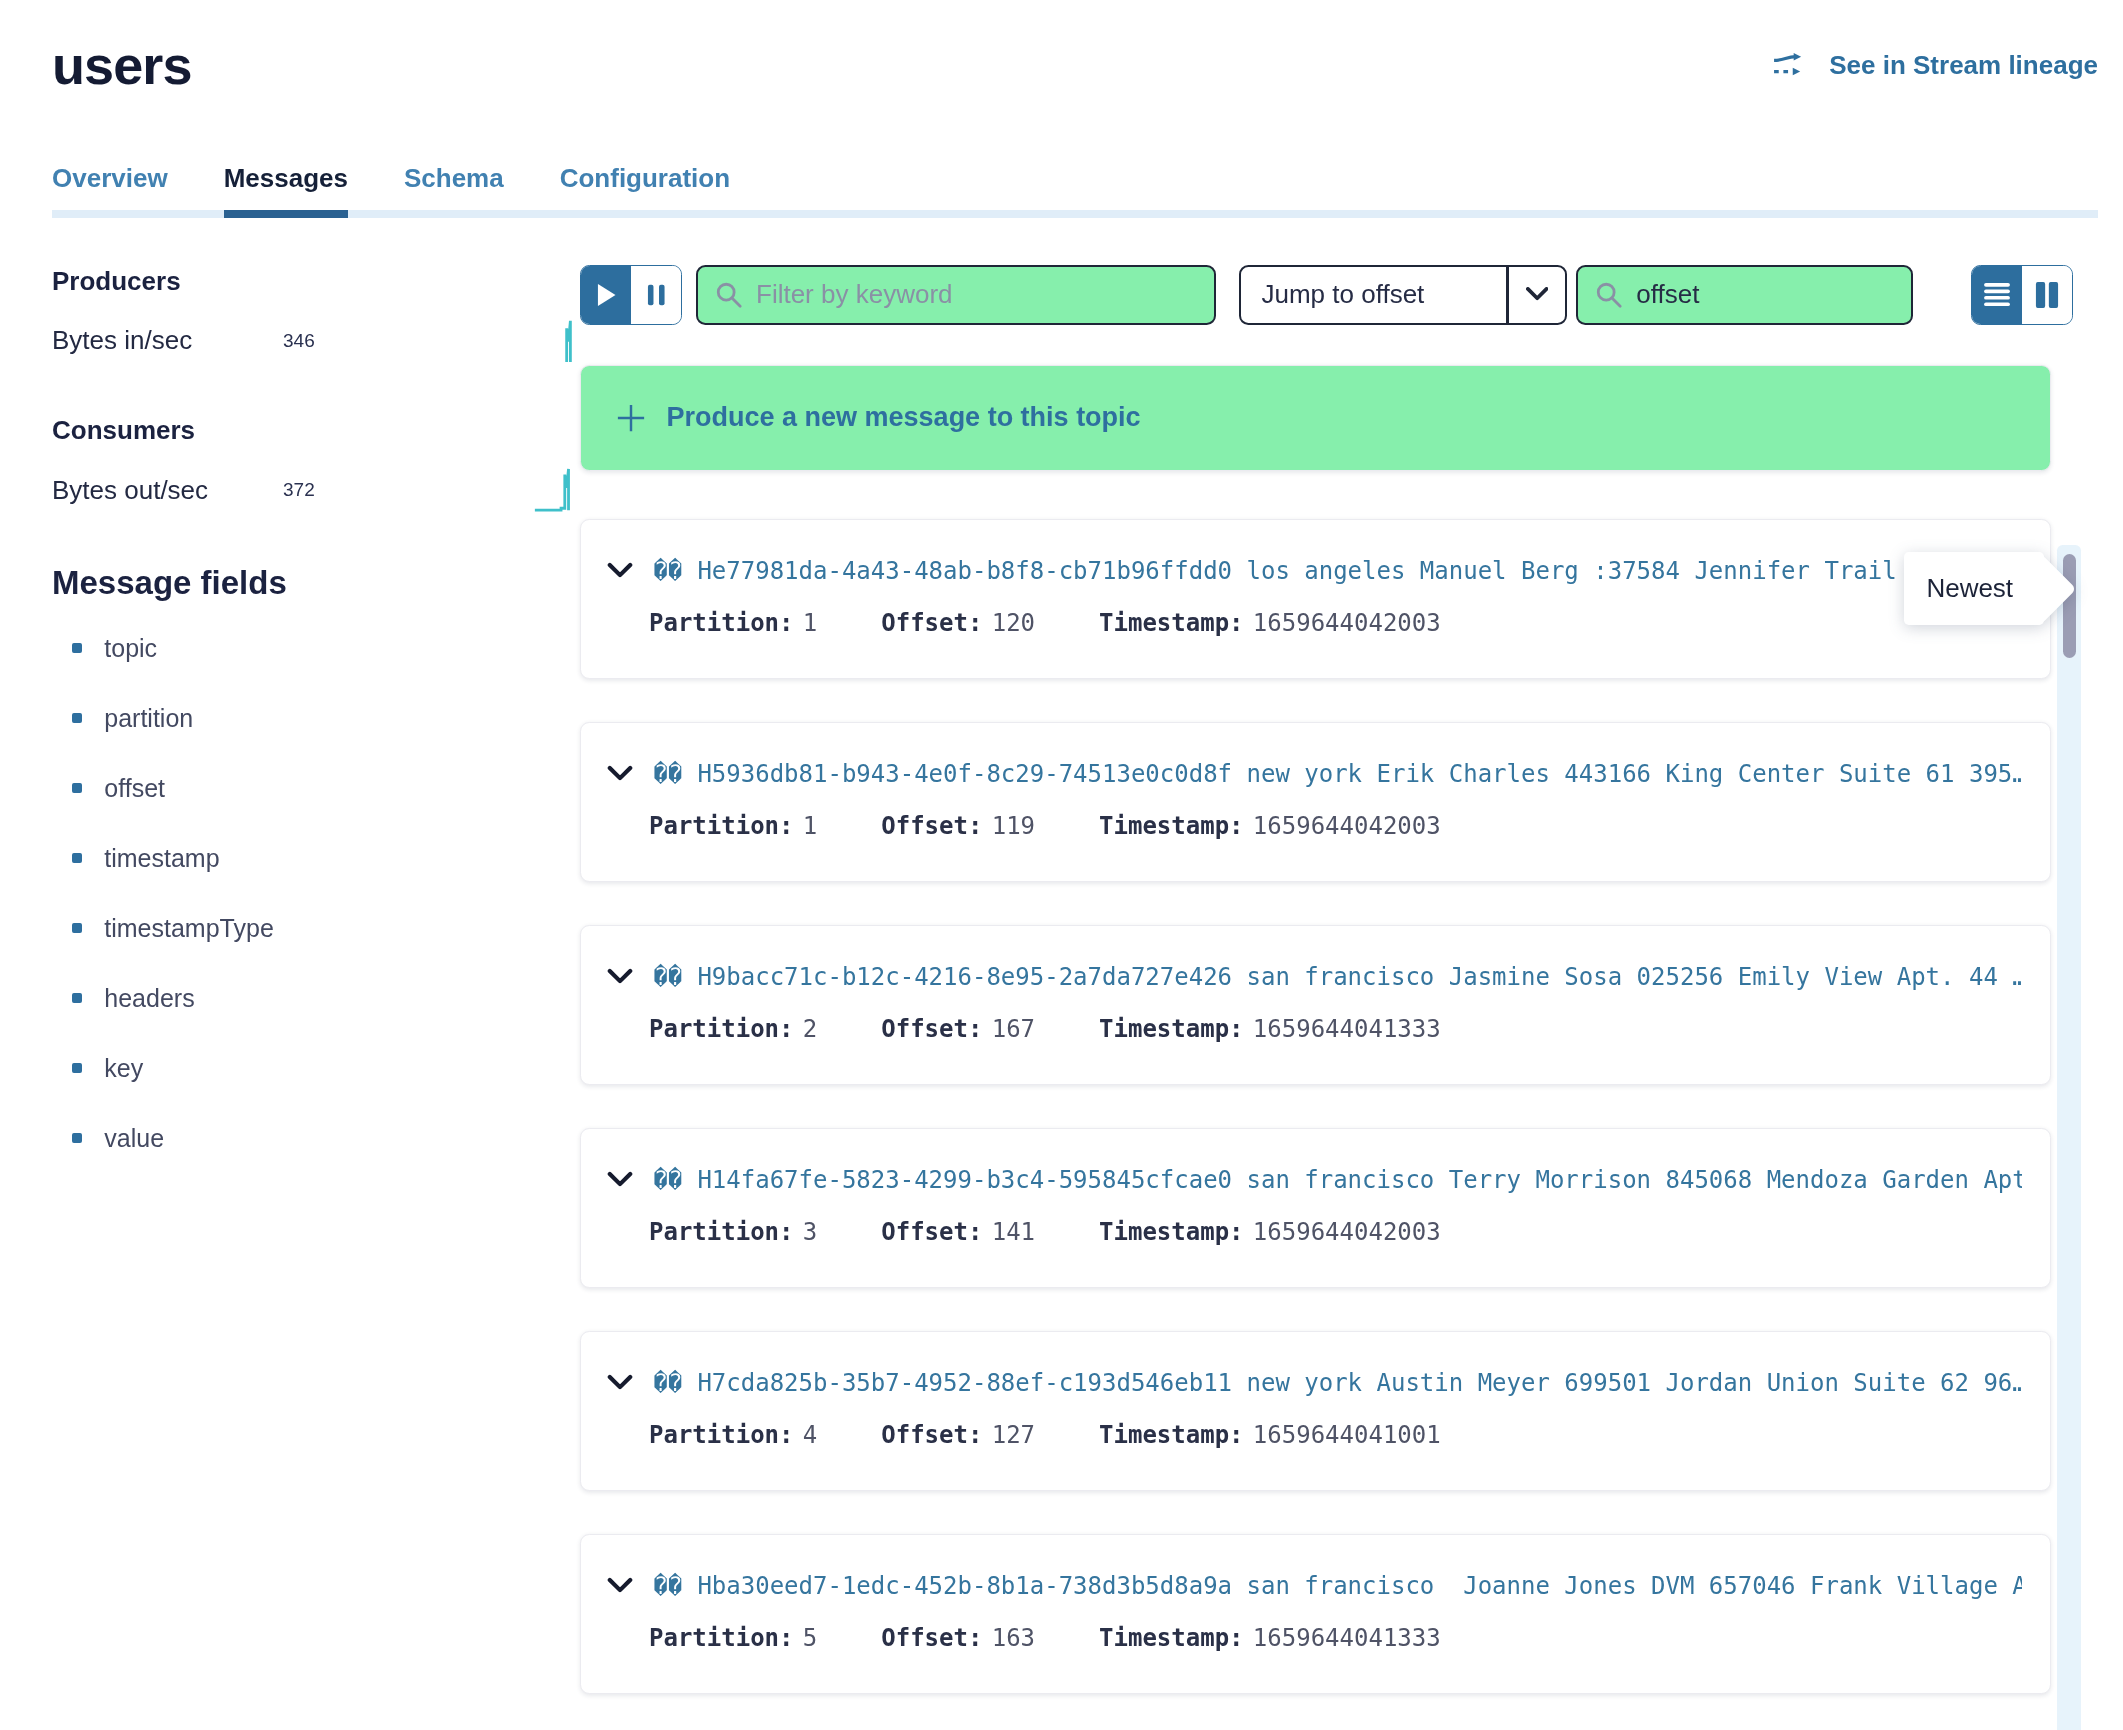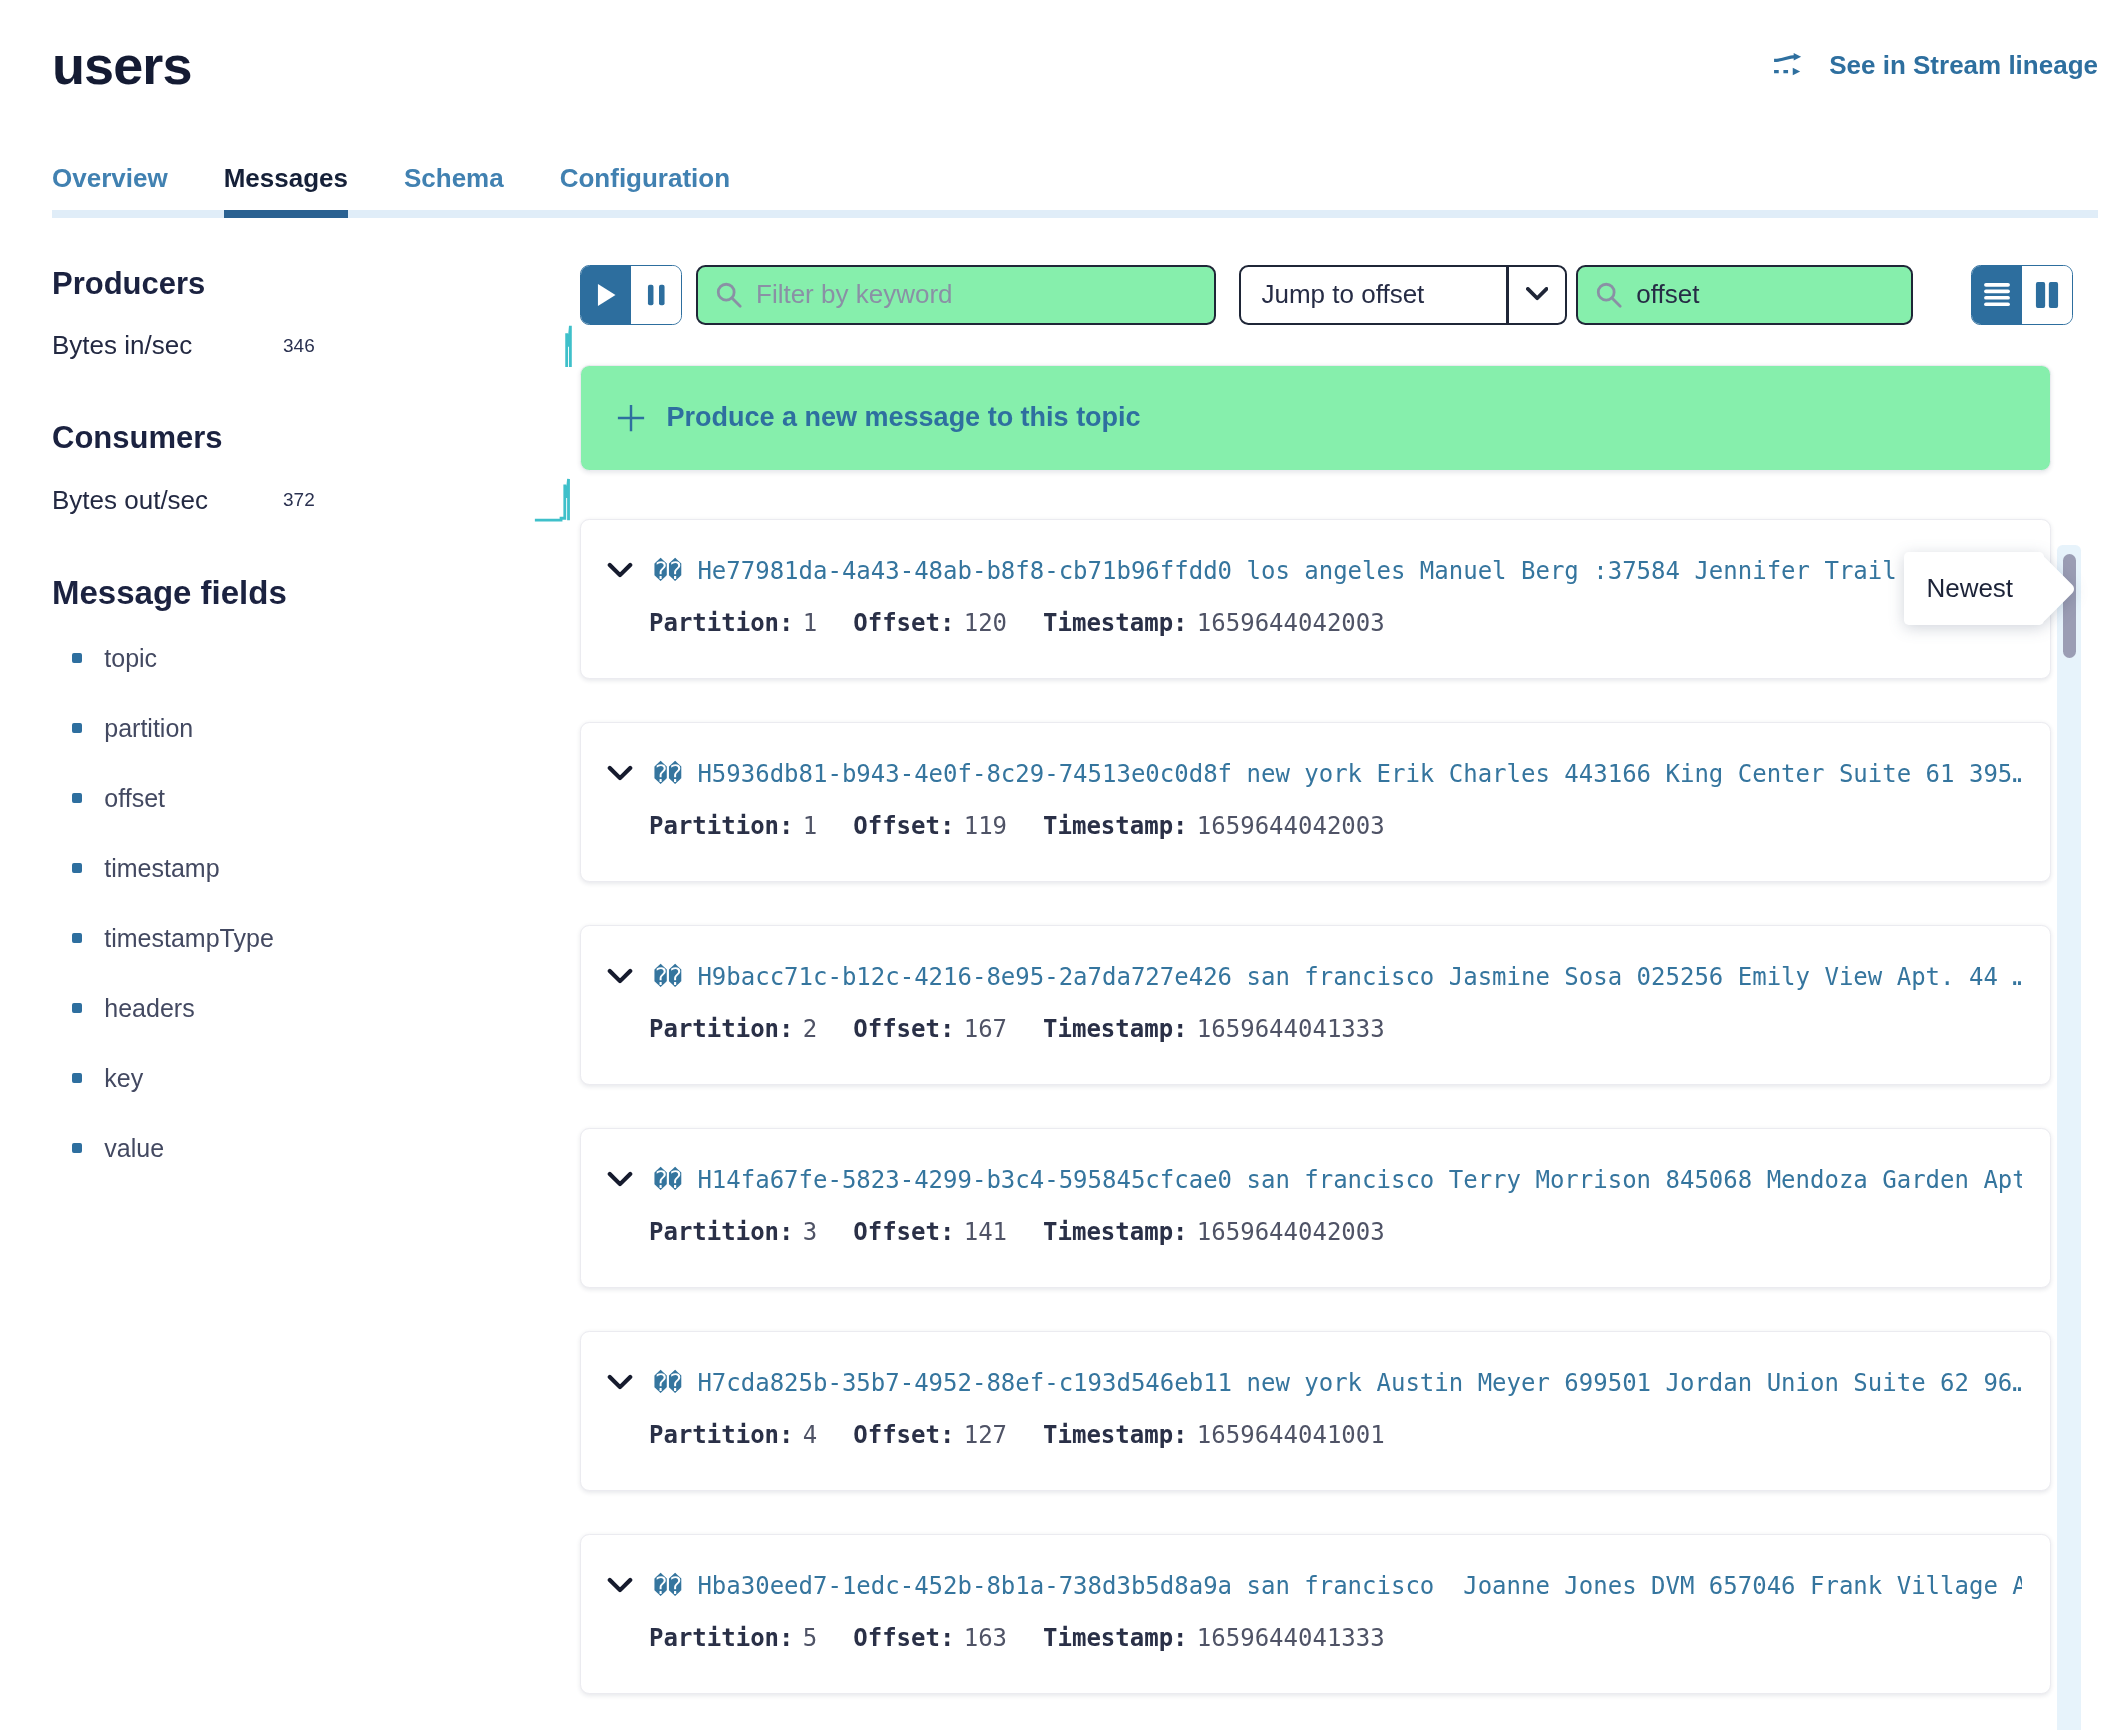--- a/index.html
+++ b/index.html
@@ -22,21 +22,21 @@
   .tabs .tab.active { color:#152038; }
   .tabs .tab.active::after { content:""; position:absolute; left:0; right:0; bottom:-24px; height:7.5px;
                              background:#2a6191; z-index:1; }
   .tab-track { position:absolute; left:0; right:0; bottom:0; height:7.5px; background:#e0edf8; }
 
   
   .content { display:flex; align-items:flex-start; }
 
   
   .sidebar { width:528px; flex:0 0 528px; padding-right:3.7px; }
-  .side-heading { font-size:31px; font-weight:700; color:#1b2240; }
+  .side-heading { font-size:26px; font-weight:700; color:#1b2240; }
   .h-producers { margin-top:48px; }
   .h-consumers { margin-top:51px; }
   .h-fields { margin-top:50px; font-size:33px; }
   .stat-row { display:flex; align-items:center; margin-top:20.5px; height:47px; }
   .stat-label { font-size:26px; color:#232942; width:231px; }
   .stat-value { font-size:19px; color:#2a3150; }
   .sparkline { margin-left:auto; }
   .fields-list { margin-top:32px; }
   .field-item { display:flex; align-items:center; padding-left:19.6px; margin-bottom:41px; cursor:pointer; }
   .field-bullet { width:10.3px; height:10.3px; border-radius:1.9px; background:#2e6f9f; margin-right:22.4px; flex:0 0 10.3px; }
@@ -74,21 +74,21 @@
   .produce-label { font-size:27px; font-weight:700; color:#2e6f9f; margin-left:20.5px; }
 
   
   .messages { margin-top:48px; display:flex; flex-direction:column; gap:43px; }
   .msg-card { height:160px; background:#fff; border:0.9px solid #ebebf0; border-radius:9.3px;
               box-shadow:0 1.9px 4.7px rgba(30,40,70,.10); padding:37px 28px 0 26px; overflow:hidden; }
   .msg-head { display:flex; align-items:center; cursor:pointer; }
   .msg-glyphs { font-family:"DejaVu Sans Mono",monospace; font-size:24px; color:#35759e; margin:0 15px 0 20.5px; }
   .msg-key { font-family:"DejaVu Sans Mono",monospace; font-size:24px; color:#35759e;
              white-space:pre; overflow:hidden; flex:1; }
-  .msg-meta { display:flex; margin-top:24px; padding-left:42px; column-gap:36px;
+  .msg-meta { display:flex; margin-top:24px; padding-left:42px; column-gap:64px;
               font-family:"DejaVu Sans Mono",monospace; font-size:24px; }
   .meta-label { font-weight:700; color:#2a3047; }
   .meta-value { color:#4f5366; margin-left:9.3px; }
   .meta-group { display:flex; }
 
   
   .newest { position:absolute; top:552px; right:80px; z-index:10;
             filter:drop-shadow(0 3.7px 7.5px rgba(40,60,90,.22)); }
   .newest-box { position:relative; background:#fff; border-radius:4.7px; height:73px; width:140px;
                 display:flex; align-items:center; padding-left:22.4px; }

